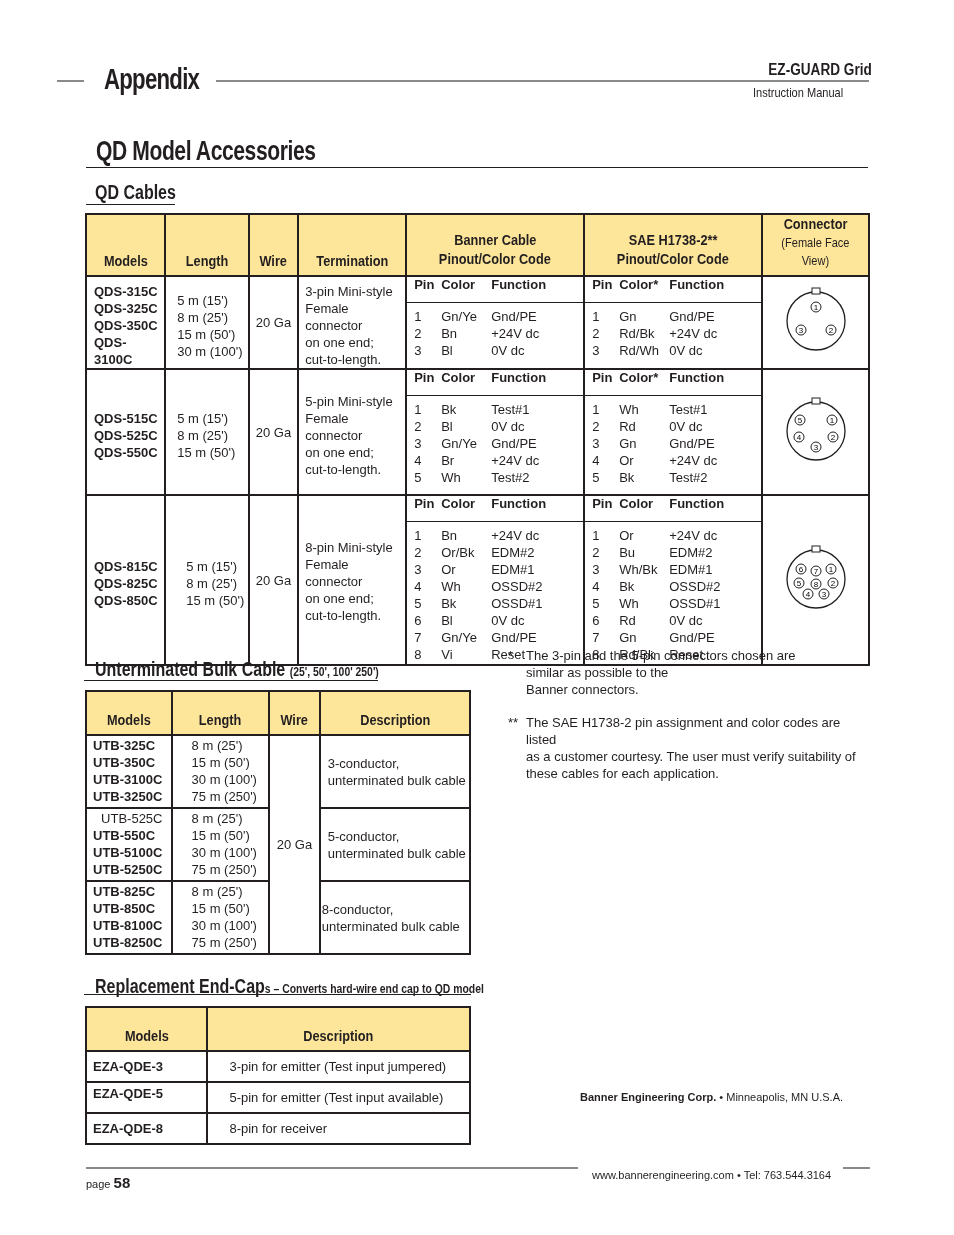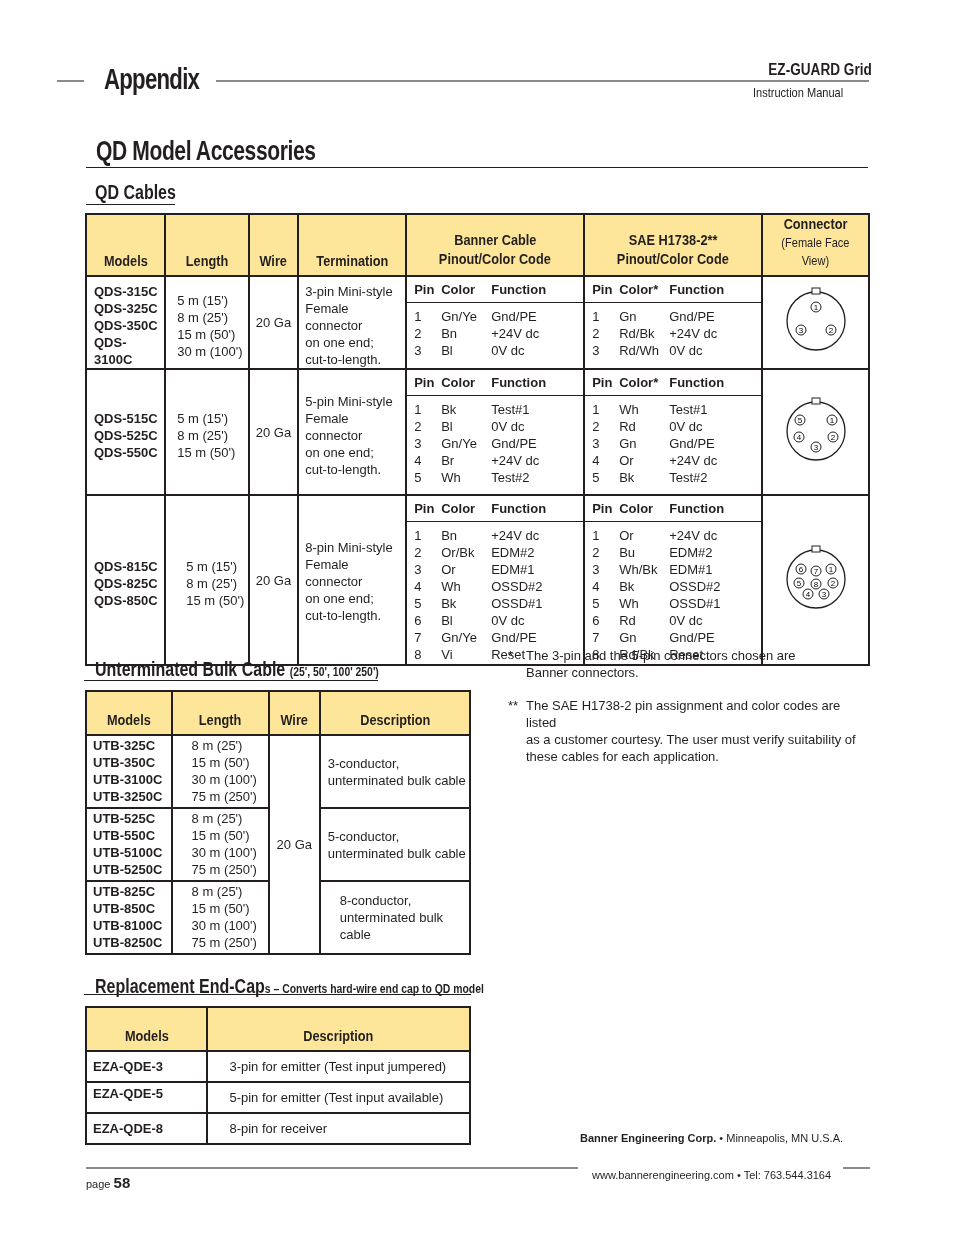--- a/index.html
+++ b/index.html
@@ -26,35 +26,35 @@
   .sub-rule { height: 1px; background: #231f20; }
 
   table { border-collapse: collapse; position: absolute; }
   td, th { border: 2px solid #231f20; padding: 0; vertical-align: top; font-size: 13px; }
   th { background: #fde69a; font-weight: bold; vertical-align: bottom; }
   .thtxt { display: inline-block; transform: scaleX(0.85); font-size: 15px; }
   .thsmall { display: inline-block; transform: scaleX(0.85); font-size: 13px; font-weight: normal; }
   .ln { line-height: 17px; }
 
   
-  .pin-head { border-bottom: 1.5px solid #231f20; height: 25px; display: flex; align-items: center;
+  .pin-head { border-bottom: 1.5px solid #231f20; height: 25px; display: flex; 
               font-weight: bold; font-size: 13px; padding-left: 7px; }
   .pin-rows { padding: 5px 0 0 7px; }
   .prow { display: flex; line-height: 17px; font-size: 13px; }
   .c-pin { width: 27px; } .c-col { width: 50px; } .c-fn { width: 92px; }
 
   .notes { left: 508px; top: 647px; width: 360px; font-size: 13px; line-height: 17px; }
   .note { display: flex; margin-bottom: 16px; }
   .note .mk { width: 18px; flex-shrink: 0; }
 
   .foot-rule-l { left: 86px; top: 1167px; width: 492px; height: 2px; background: #8a8a8a; }
   .foot-rule-r { left: 843px; top: 1167px; width: 27px; height: 2px; background: #8a8a8a; }
   .foot-page { left: 86px; top: 1174px; font-size: 11px; }
   .foot-page b { font-size: 15px; }
-  .foot-co { left: 580px; top: 1132px; font-size: 11px; white-space: nowrap; }
+  .foot-co { left: 580px; top: 1091px; font-size: 11px; white-space: nowrap; }
   .foot-web { left: 592px; top: 1169px; font-size: 11px; white-space: nowrap; }
 </style>
 </head>
 <body>
 
 <div class="abs hdr-line-l"></div>
 <div class="abs hdr-line-r"></div>
 <div class="abs appendix">Appendix</div>
 <div class="abs brand">EZ-GUARD Grid</div>
 <div class="abs manual">Instruction Manual</div>
@@ -476,20 +476,21 @@
           </svg></td>
       </tr>
     </tbody>
 </table>
 
 <div class="abs notes" id="notes">
     <div class="note">
       <span class="mk">*</span>
       <div>
         <div>The 3-pin and the 5-pin connectors chosen are</div>
+        <div>similar as possible to the</div>
         <div>Banner connectors.</div>
       </div>
     </div>
     <div class="note">
       <span class="mk">**</span>
       <div>
         <div>The SAE H1738-2 pin assignment and color codes are listed</div>
         <div>as a customer courtesy. The user must verify suitability of</div>
         <div>these cables for each application.</div>
       </div>
@@ -539,21 +540,21 @@
         <td style="padding: 0px 0px 0px 7px; vertical-align: middle;">
           <div class="ln">
             <div>3-conductor,</div>
             <div>unterminated bulk cable</div>
           </div>
         </td>
       </tr>
       <tr style="height: 73px;">
         <td style="padding: 1px 0px 0px 6px;">
           <div class="ln">
-            <div style="font-weight: bold;">UTB-525C</div>
+            <div style="font-weight: normal; text-align: center;">UTB-525C</div>
             <div style="font-weight: bold;">UTB-550C</div>
             <div style="font-weight: bold;">UTB-5100C</div>
             <div style="font-weight: bold;">UTB-5250C</div>
           </div>
         </td>
         <td style="padding: 1px 0px 0px 19px;">
           <div class="ln">
             <div>8 m (25')</div>
             <div>15 m (50')</div>
             <div>30 m (100')</div>
@@ -577,21 +578,21 @@
           </div>
         </td>
         <td style="padding: 1px 0px 0px 19px;">
           <div class="ln">
             <div>8 m (25')</div>
             <div>15 m (50')</div>
             <div>30 m (100')</div>
             <div>75 m (250')</div>
           </div>
         </td>
-        <td style="padding: 0px 0px 0px 19px; vertical-align: middle;">
+        <td style="padding: 0px 0px 0px 1px; vertical-align: middle;">
           <div class="ln">
             <div>8-conductor,</div>
             <div>unterminated bulk cable</div>
           </div>
         </td>
       </tr>
     </tbody>
 </table>
 
 <div class="abs h-sub" style="top:975px;">

